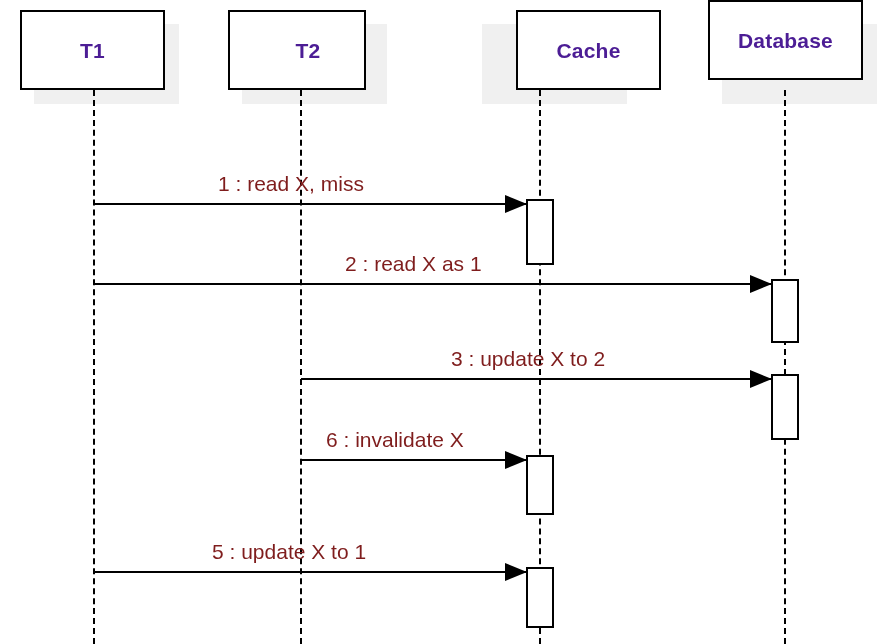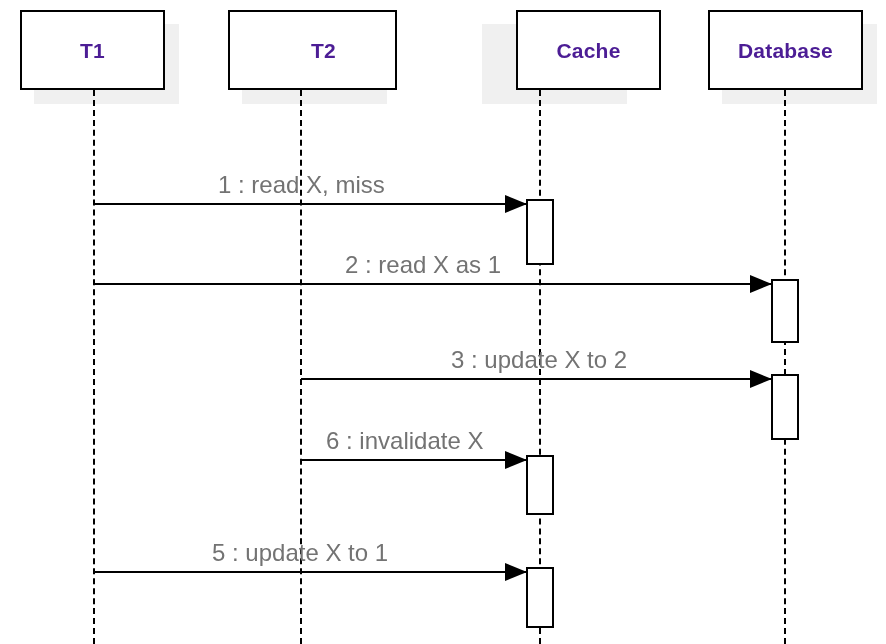--- a/index.html
+++ b/index.html
@@ -70,56 +70,56 @@
     width: 0;
     height: 0;
     border-top: 9px solid transparent;
     border-bottom: 9px solid transparent;
     border-left: 22px solid #000000;
     z-index: 7;
   }
   .message-label {
     position: absolute;
     font-family: "Liberation Sans", sans-serif;
-    font-size: 24px;
-    color: #737373;
+    font-size: 21px;
+    color: #7f1d1d;
     white-space: nowrap;
     line-height: 1;
     z-index: 8;
   }
 </style>
 </head>
 <body>
 
 <div id="diagram-root">
 
   <div>
     <div class="participant-shadow" style="left:34px; top:24px; width:145px; height:80px;"></div>
     <div class="participant-box" style="left:20px; top:10px; width:145px; height:80px;">
       <span class="participant-label">T1</span>
     </div>
   </div>
 
   <div>
     <div class="participant-shadow" style="left:242px; top:24px; width:145px; height:80px;"></div>
-    <div class="participant-box" style="left:228px; top:10px; width:169px; height:80px;padding-left:22px;">
+    <div class="participant-box" style="left:228px; top:10px; width:138px; height:80px;padding-left:22px;">
       <span class="participant-label">T2</span>
     </div>
   </div>
 
   <div>
     <div class="participant-shadow" style="left:482px; top:24px; width:145px; height:80px;"></div>
     <div class="participant-box" style="left:468px; top:10px; width:145px; height:80px;margin-left:48px;">
       <span class="participant-label">Cache</span>
     </div>
   </div>
 
   <div>
     <div class="participant-shadow" style="left:722px; top:24px; width:155px; height:80px;"></div>
-    <div class="participant-box" style="left:708px; top:10px; width:155px; height:80px;">
+    <div class="participant-box" style="left:708px; top:0; width:155px; height:80px;">
       <span class="participant-label">Database</span>
     </div>
   </div>
 
   <div class="lifeline" style="left:93px; top:90px; height:554px;"></div>
   <div class="lifeline" style="left:300px; top:90px; height:554px;"></div>
   <div class="lifeline" style="left:539px; top:90px; height:554px;"></div>
   <div class="lifeline" style="left:784px; top:90px; height:554px;"></div>
 
   <div class="activation" style="left:526px; top:199px; width:28px; height:66px;"></div>

